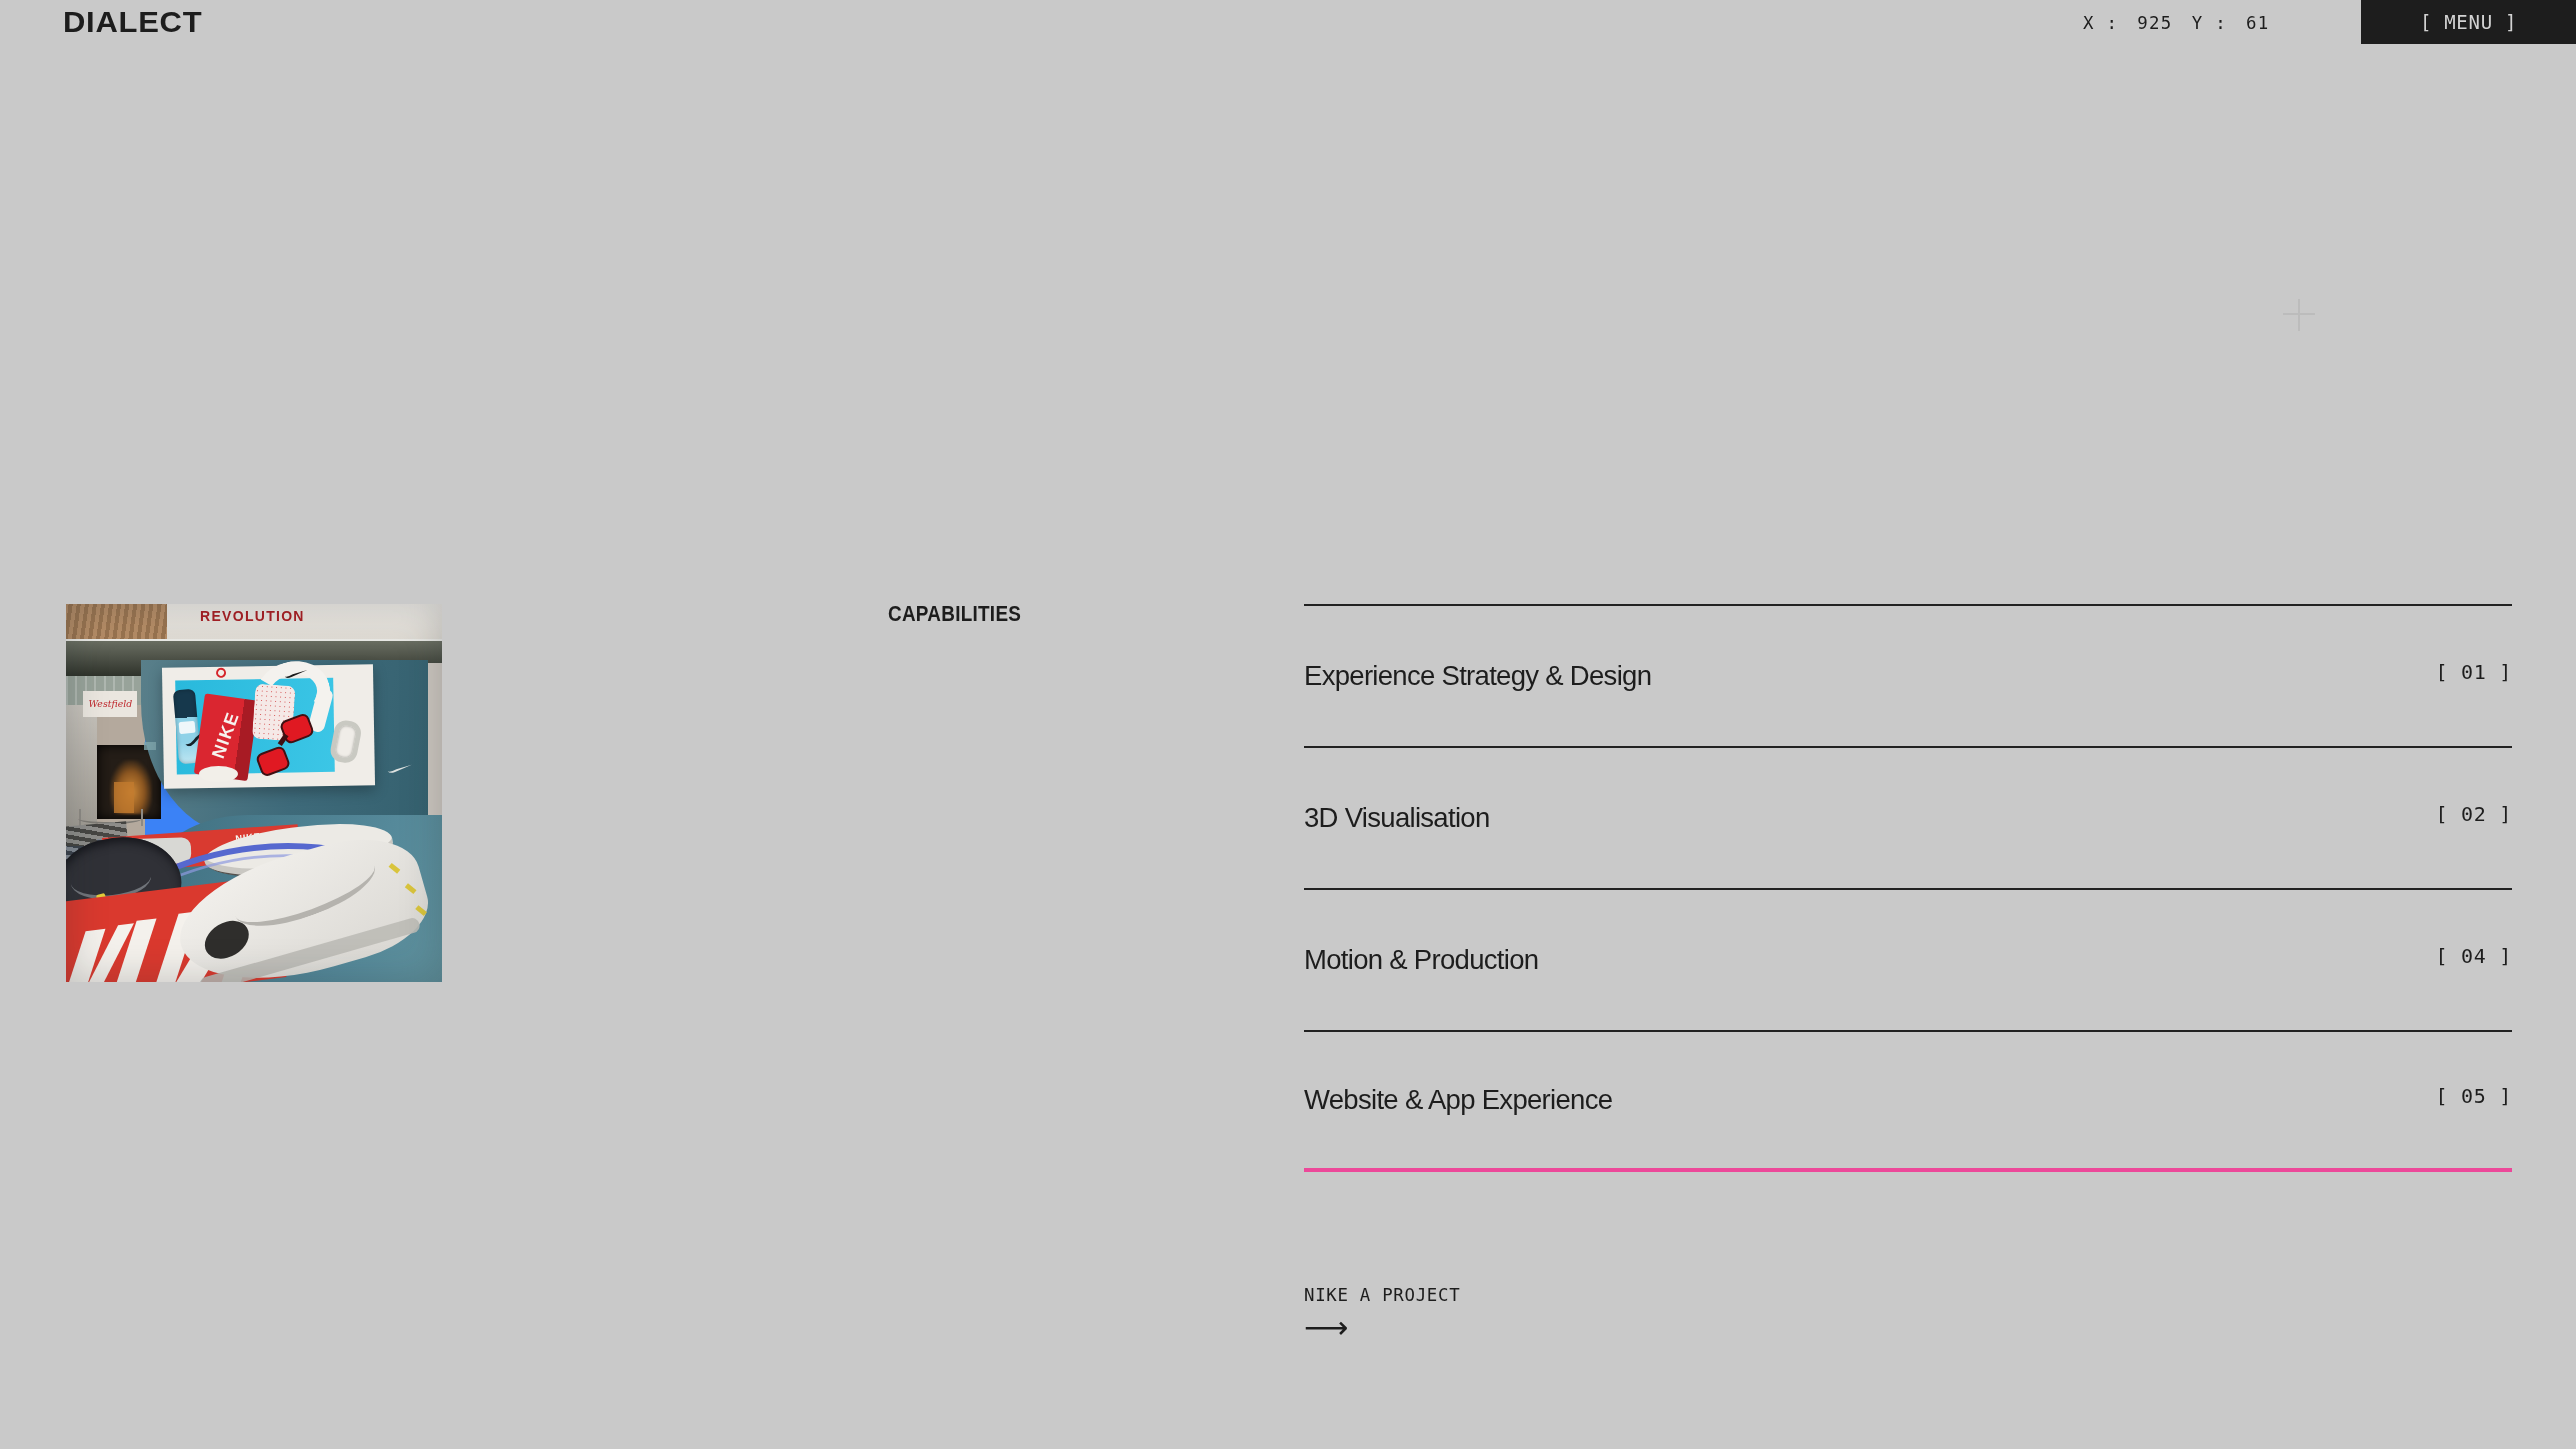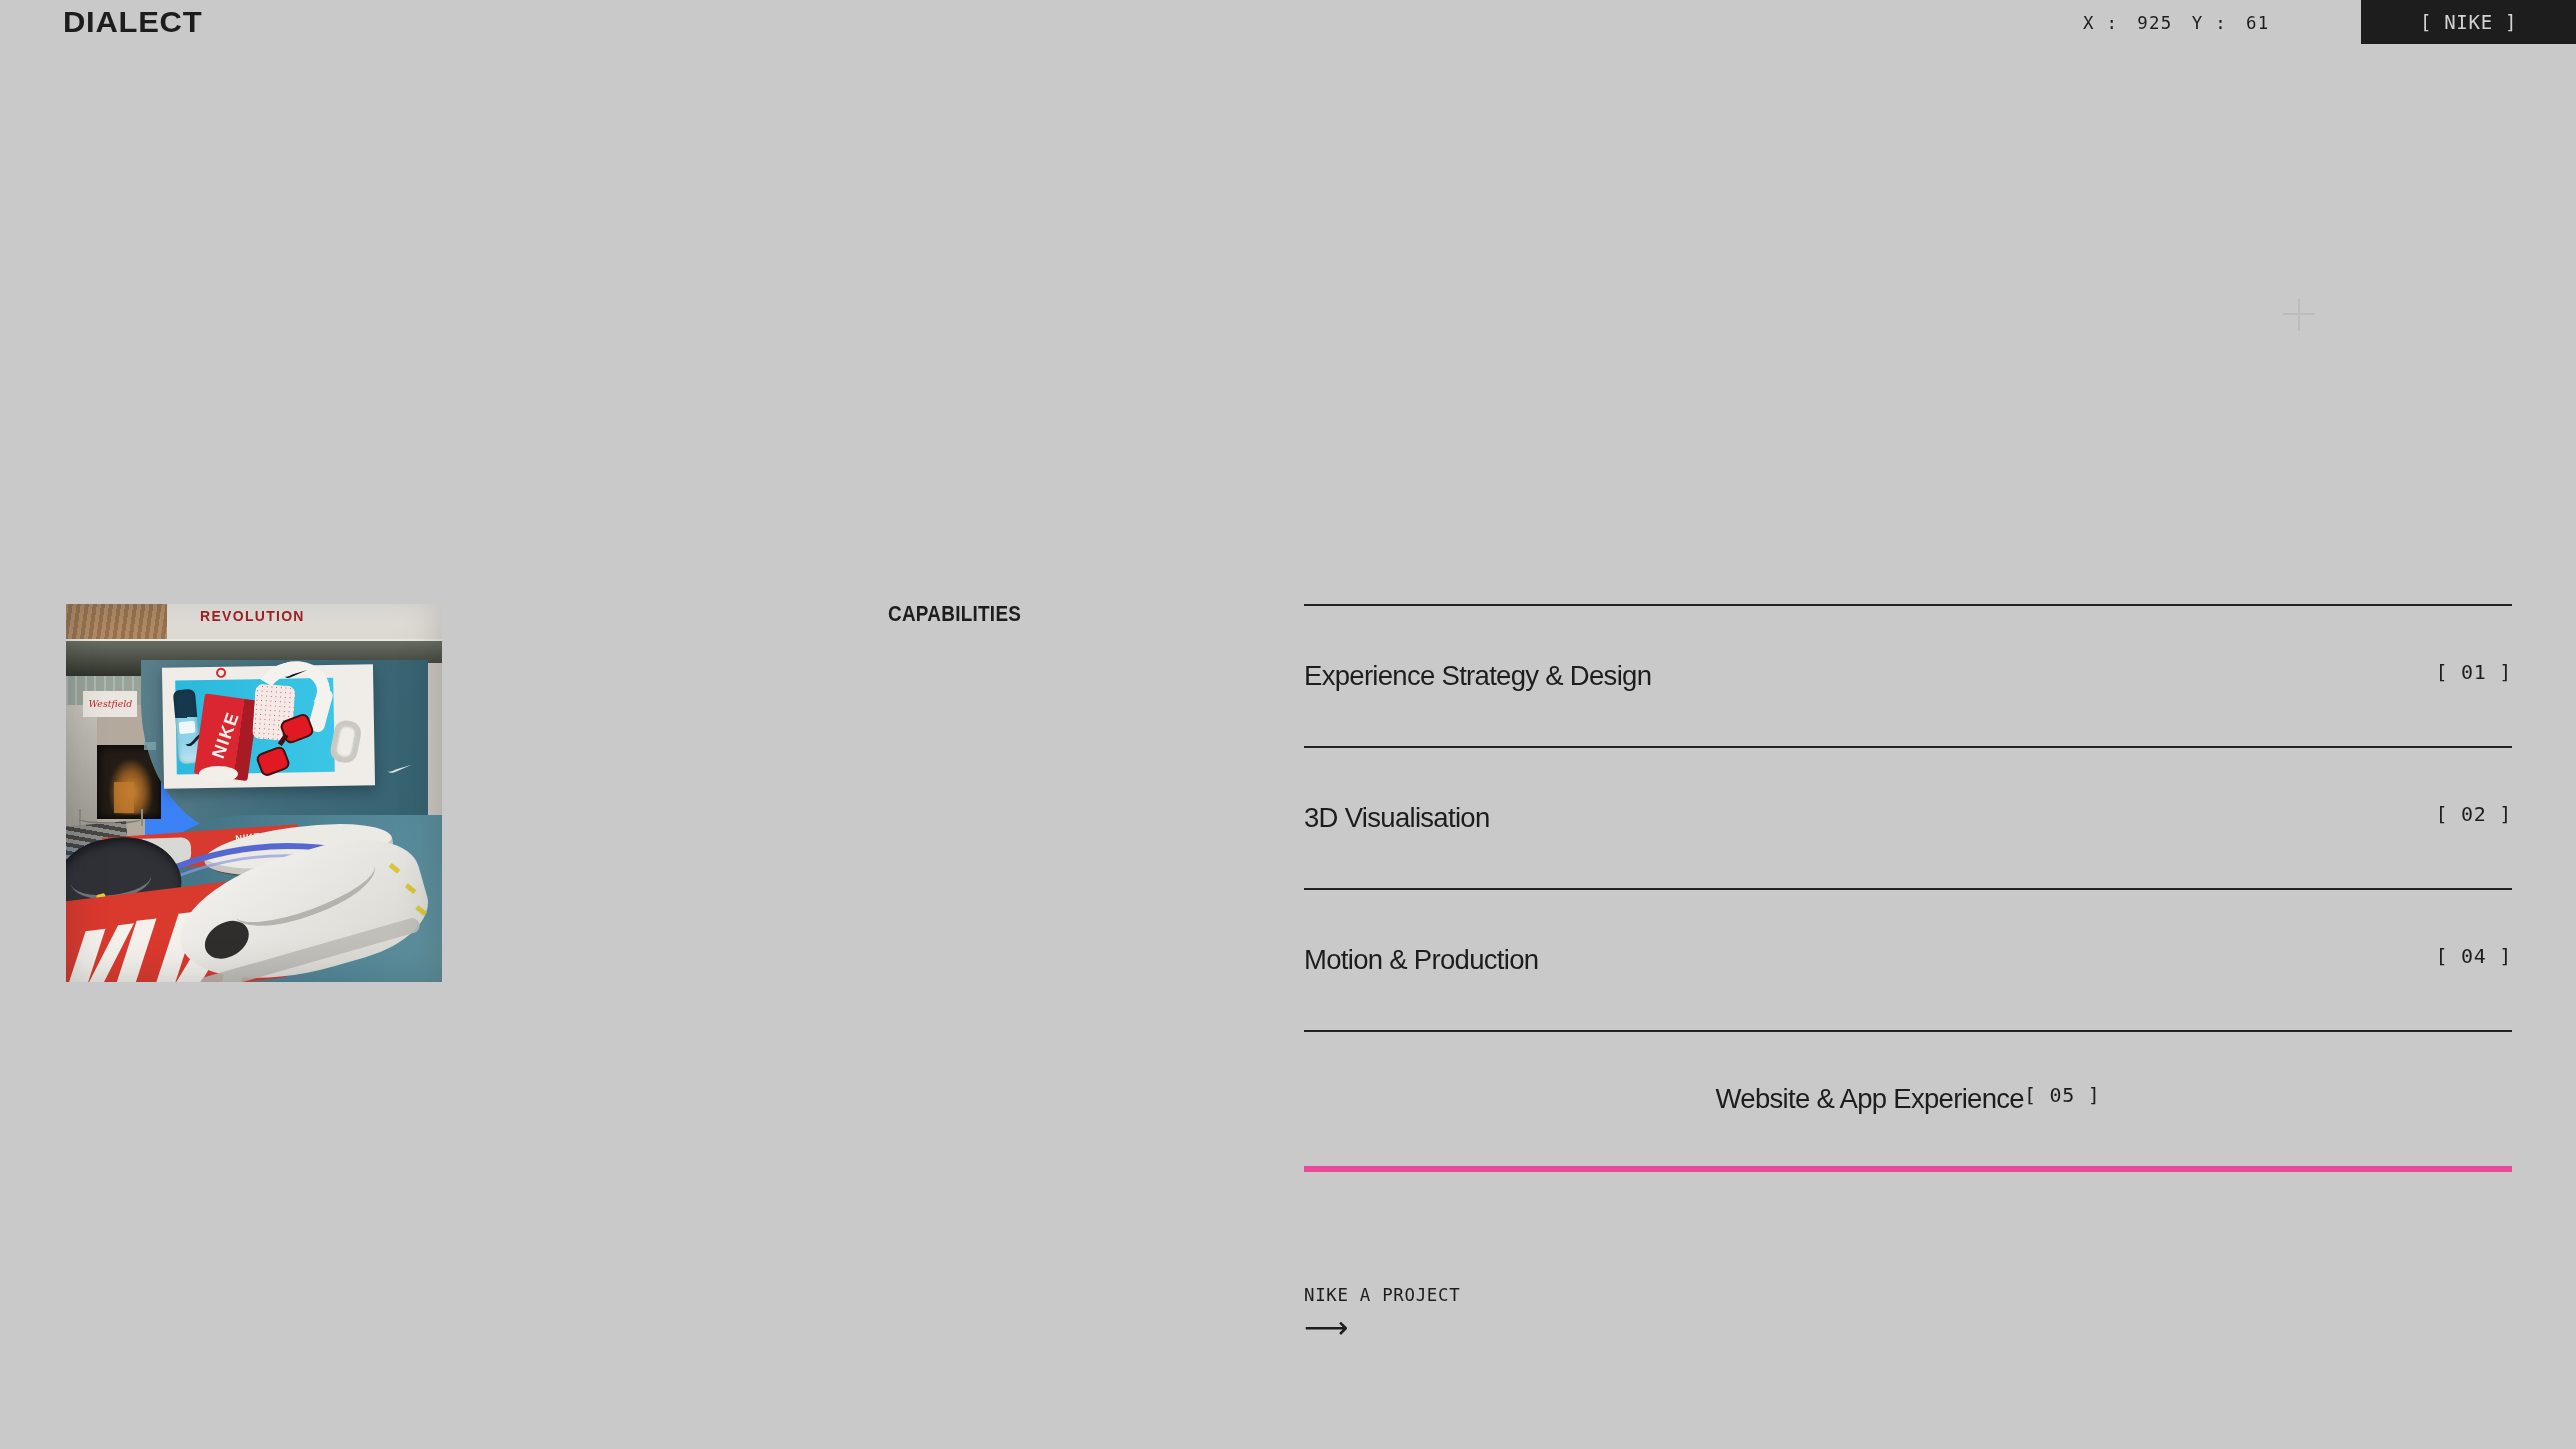--- a/index.html
+++ b/index.html
@@ -45,21 +45,21 @@
     position:absolute; left:888px; top:602px;
     font-size:21.5px; font-weight:bold; letter-spacing:0.3px;
     transform:scaleX(.88); transform-origin:left top; white-space:nowrap;
   }
   .cap-list { position:absolute; left:1304px; top:604px; width:1208px; }
   .cap-row {
     height:142px; border-top:2px solid #212121;
     display:flex; justify-content:space-between; align-items:center;
     cursor:pointer;
   }
-  .cap-row:last-of-type { border-bottom:6px solid #ec4899;justify-content:center; }
+  .cap-row:last-of-type { border-bottom:4px solid #ec4899; }
   .cap-label { font-size:27.5px; letter-spacing:-0.7px; color:#1d1d1d; }
   .cap-index {
     font-size:20px; letter-spacing:0.7px; color:#1d1d1d;
     transform:translateY(-4px); white-space:pre;
   }
   .cta { position:absolute; left:1304px; top:1285px; cursor:pointer; }
   .cta-label { font-size:17.4px; letter-spacing:0.7px; color:#1d1d1d; white-space:nowrap; }
   .cta-arrow {
     font-family:"DejaVu Sans", sans-serif;
     font-size:31px; line-height:31px; margin-top:6.7px; color:#1d1d1d;
@@ -209,21 +209,21 @@
 <div class="logo">DIALECT</div>
 
 <div class="coords mono">
   <span>X :</span>
   <span>925</span>
   <span>Y :</span>
   <span>61</span>
 </div>
 
 <div class="menu-btn mono">
-  <span>[ NIKE ]</span>
+  <span>[ MENU ]</span>
 </div>
 
 <div class="intro">
 </div>
 
 <div class="cap-heading">CAPABILITIES</div>
 
 <div class="cap-list">
   <div class="cap-row">
     <span class="cap-label">Experience Strategy &amp; Design</span>

